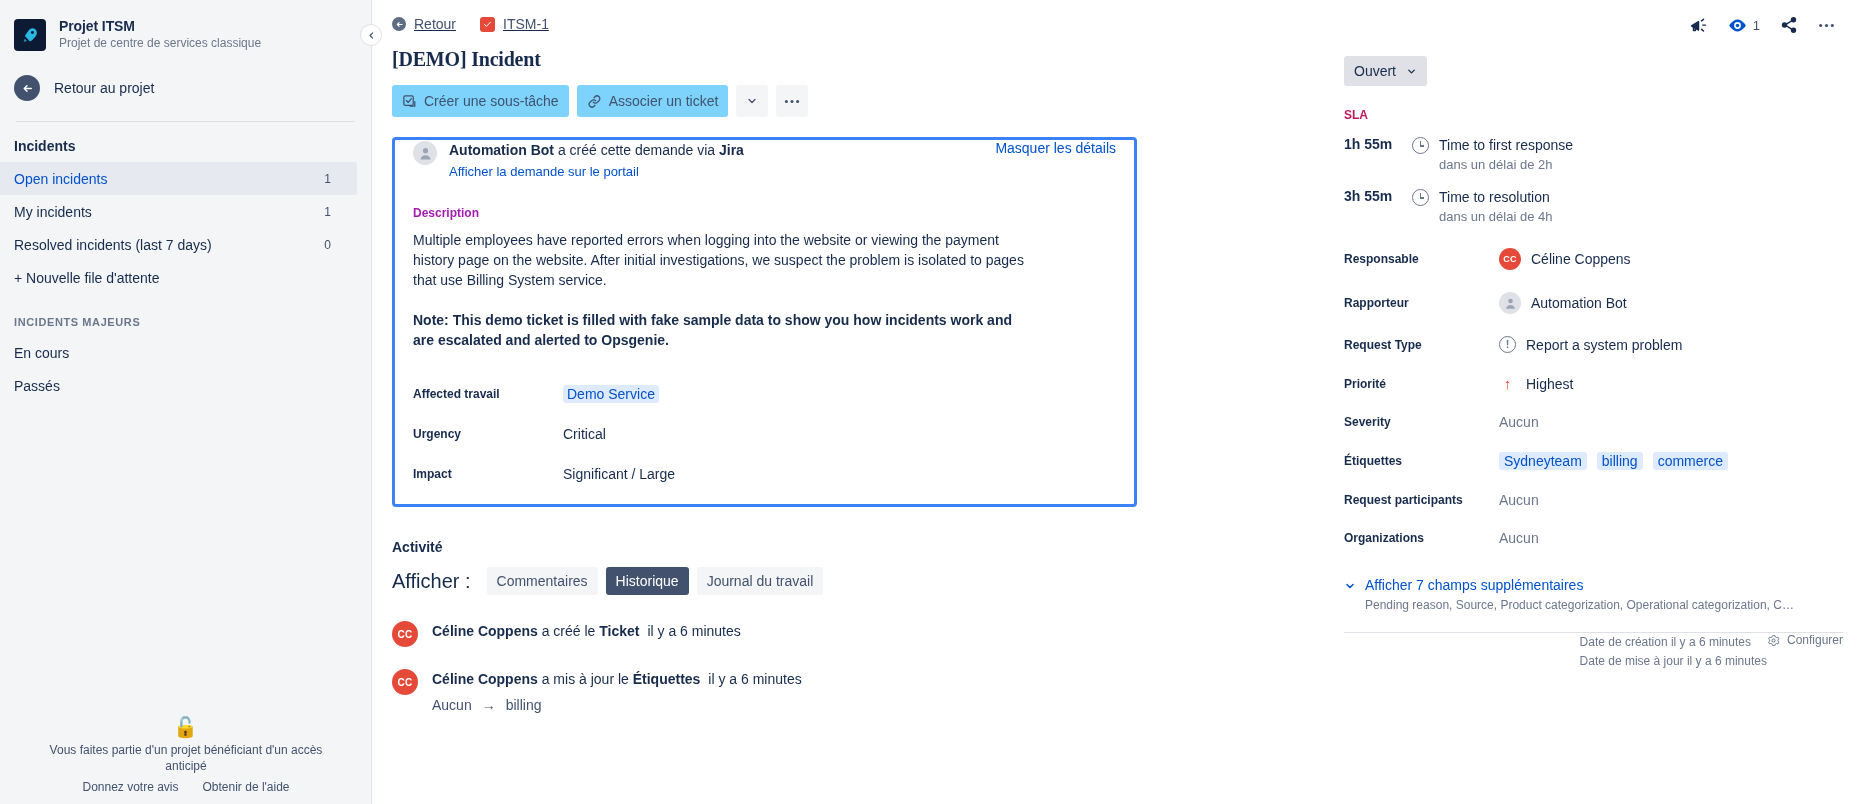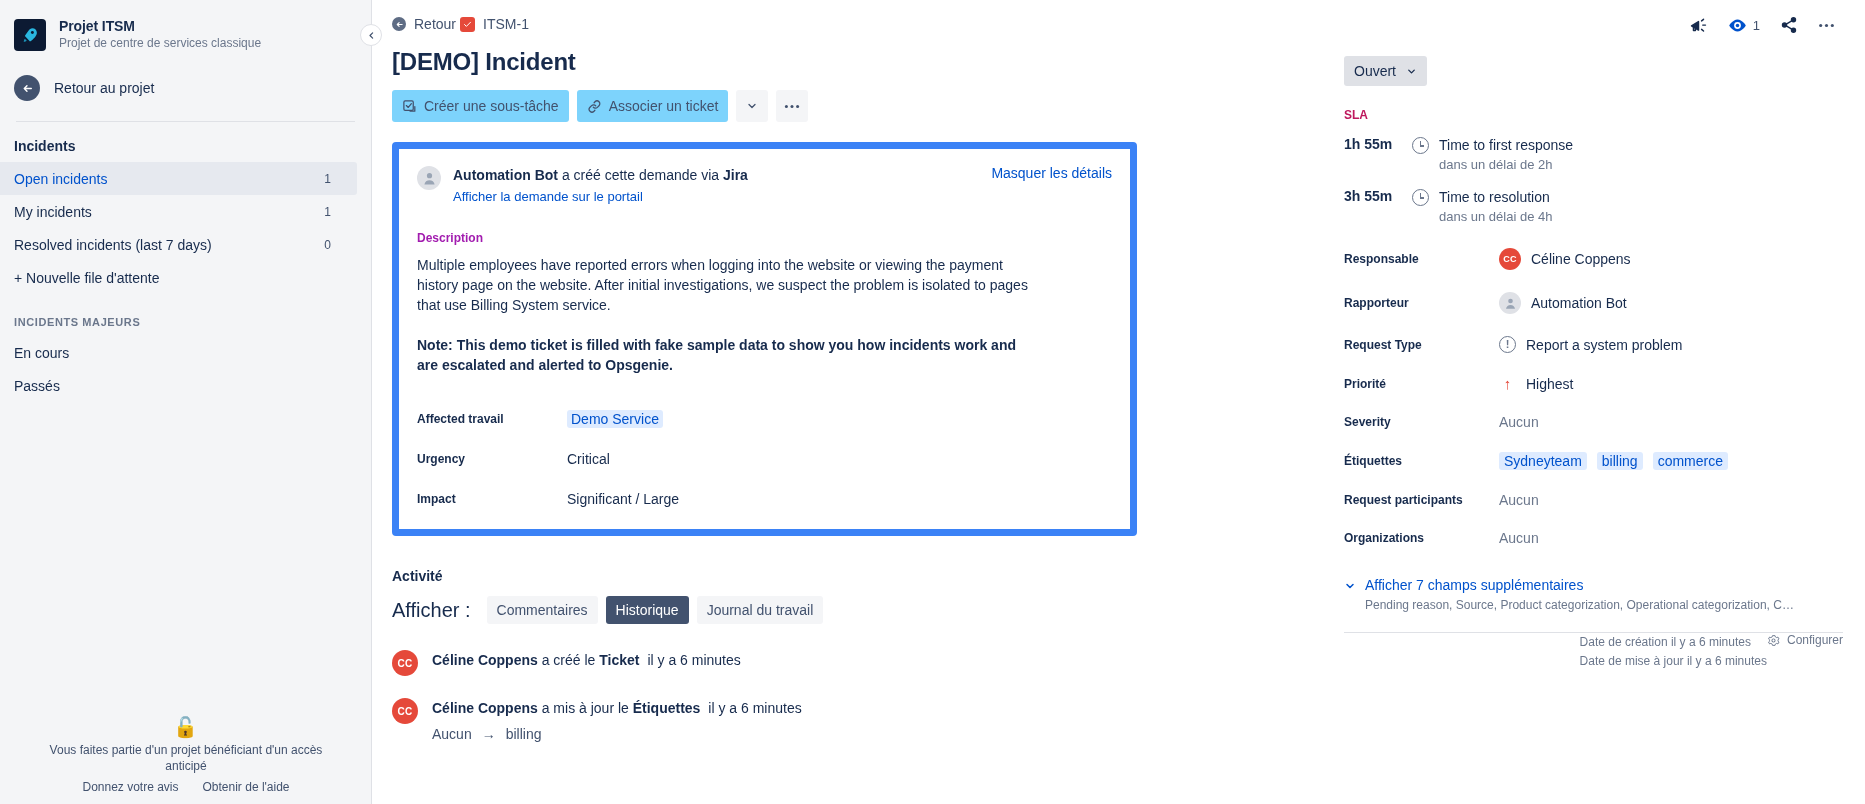--- a/index.html
+++ b/index.html
@@ -74,50 +74,50 @@
     width: 22px; height: 22px; border-radius: 50%;
     background: #fff; border: 1px solid #dfe1e6;
     display: flex; align-items: center; justify-content: center;
     color: #42526e; font-size: 10px; cursor: pointer; z-index: 5;
   }
 
   
   .main { flex: 1 1 auto; padding: 10px 0 0 0; position: relative; min-width: 0; }
   .main-inner { padding-left: 20px; padding-right: 20px; }
 
-  .breadcrumb { display: flex; align-items: center; gap: 4px; padding: 4px 0 0 0; height: 24px;}
+  .breadcrumb { display: flex; align-items: center; gap: 24px; padding: 4px 0 0 0; height: 24px; text-decoration: underline;}
   .bc-item { display: flex; align-items: center; gap: 8px; font-size: 14px; color: #42526e; cursor: pointer; }
   .bc-back-ico {
     width: 14px; height: 14px; border-radius: 50%; background: #5e6c84; color: #fff;
     display: inline-flex; align-items: center; justify-content: center; font-size: 9px; line-height: 1;
   }
   .bc-key-ico {
     width: 15px; height: 15px; border-radius: 3px; background: #e5493a; color: #fff;
     display: inline-flex; align-items: center; justify-content: center; font-size: 9px;
   }
   .bc-key { color: #42526e; font-size: 14px; }
 
-  .page-title { font-size: 24px; font-weight: 700; color: #172b4d; margin: 14px 0 0 0; letter-spacing: -0.2px;}
+  .page-title { font-size: 20px; font-weight: 700; color: #172b4d; margin: 14px 0 0 0; letter-spacing: -0.2px; font-family: Liberation Serif, serif;}
 
   .toolbar { display: flex; align-items: center; gap: 8px; margin-top: 14px; }
   .tb-btn {
     display: inline-flex; align-items: center; gap: 7px;
     background: #7dd3fc; border: none; border-radius: 3px;
     padding: 7px 10px; font-size: 14px; color: #42526e;
     cursor: pointer; font-family: inherit; height: 32px;
   }
   .tb-icon-btn {
     background: #f4f5f7; border: none; border-radius: 3px;
     width: 32px; height: 32px; display: inline-flex; align-items: center; justify-content: center;
     color: #42526e; cursor: pointer; font-size: 13px;
   }
 
   .card {
-    margin-top: 20px; border: 7px solid #3b82f6; border-radius: 4px;
-    background: #fff; padding: 16px 18px 22px 18px; max-width: 745px;
+    margin-top: 20px; border: 3px solid #3b82f6; border-radius: 4px;
+    background: #fff; padding: 0 18px 22px 18px; max-width: 745px;
   }
   .card-top { display: flex; align-items: flex-start; justify-content: space-between; }
   .card-top-left { display: flex; gap: 12px; }
   .gen-avatar {
     width: 24px; height: 24px; border-radius: 50%; background: #dfe1e6;
     display: flex; align-items: center; justify-content: center; flex: 0 0 24px; margin-top: 1px;
   }
   .creator-line { font-size: 14px; color: #172b4d; line-height: 20px; }
   .creator-line b { font-weight: 700; }
   .portal-link { font-size: 13px; color: #0052cc; cursor: pointer; display: inline-block; margin-top: 4px; }

